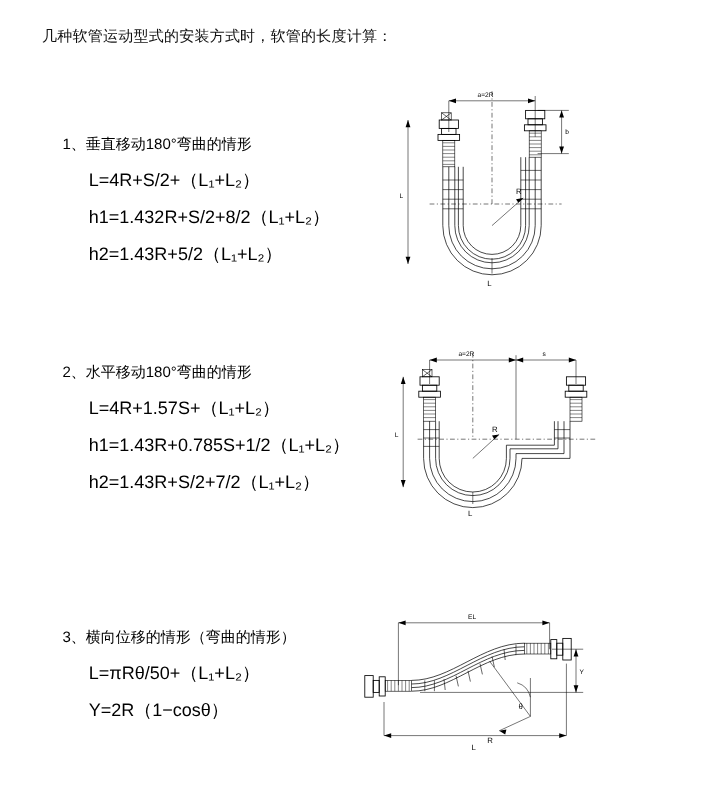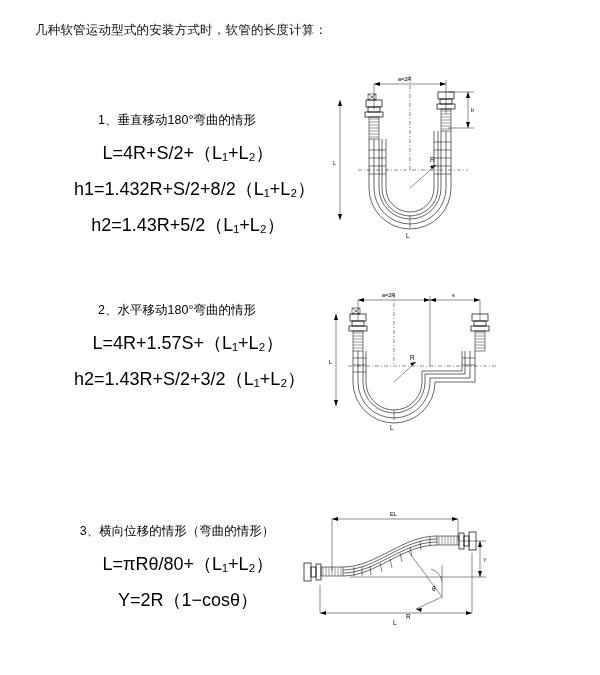--- a/index.html
+++ b/index.html
@@ -32,29 +32,28 @@
   .section {
     position: absolute;
     left: 0;
     width: 600px;
   }
   .sec-text {
     position: absolute;
     left: 52px;
     top: 0;
     width: 250px;
-    text-align: center;
   }
   .sec-title {
     font-size: 12.5px;
     margin: 0 0 8px 0;
     white-space: nowrap;
   }
   .formula {
-    font-size: 18px;
+    font-size: 15px;
     margin: 12px 0 9px 22px;
     white-space: nowrap;
   }
   .fig {
     position: absolute;
   }
   svg { display: block; }
   .ln  { stroke: #000; stroke-width: 0.7; fill: none; }
   .lnt { stroke: #000; stroke-width: 0.5; fill: none; }
   .dim { stroke: #000; stroke-width: 0.45; fill: none; }
@@ -162,21 +161,22 @@
       </svg>
     </div>
   </div>
 
   <div class="section" style="top:302px;">
     <div class="sec-text">
       <div class="sec-title">
         <span>2、</span><span>水平移动180°弯曲的情形</span>
       </div>
       <div class="formula">L=4R+1.57S+（L₁+L₂）</div>
-      <div class="formula">h2=1.43R+S/2+3/2（L₁+L₂）</div>
+      <div class="formula">h1=1.43R+0.785S+1/2（L₁+L₂）</div>
+      <div class="formula">h2=1.43R+S/2+7/2（L₁+L₂）</div>
     </div>
 
     <div class="fig" style="left:318px; top:-16px;">
       <svg width="200" height="160" viewBox="0 0 200 160">
 
         <line class="dim" x1="40" y1="14" x2="112" y2="14"></line>
         <path class="fl" d="M40,14 l6,-2 l0,4 z"></path>
         <path class="fl" d="M112,14 l-6,-2 l0,4 z"></path>
         <text class="tiny" x="64" y="11">a=2R</text>
         <line class="dim" x1="112" y1="14" x2="162" y2="14"></line>
@@ -240,21 +240,21 @@
         <line class="lnt" x1="42" y1="22" x2="34" y2="28"></line>
       </svg>
     </div>
   </div>
 
   <div class="section" style="top:523px;">
     <div class="sec-text">
       <div class="sec-title">
         <span>3、</span><span>横向位移的情形（弯曲的情形）</span>
       </div>
-      <div class="formula">L=πRθ/80+（L₁+L₂）</div>
+      <div class="formula">L=πRθ/50+（L₁+L₂）</div>
       <div class="formula">Y=2R（1−cosθ）</div>
     </div>
 
     <div class="fig" style="left:290px; top:-18px;">
       <svg width="210" height="130" viewBox="0 0 210 130">
 
         <line class="dim" x1="42" y1="14" x2="168" y2="14"></line>
         <path class="fl" d="M42,14 l6,-2 l0,4 z"></path>
         <path class="fl" d="M168,14 l-6,-2 l0,4 z"></path>
         <text class="tiny" x="100" y="11">EL</text>

